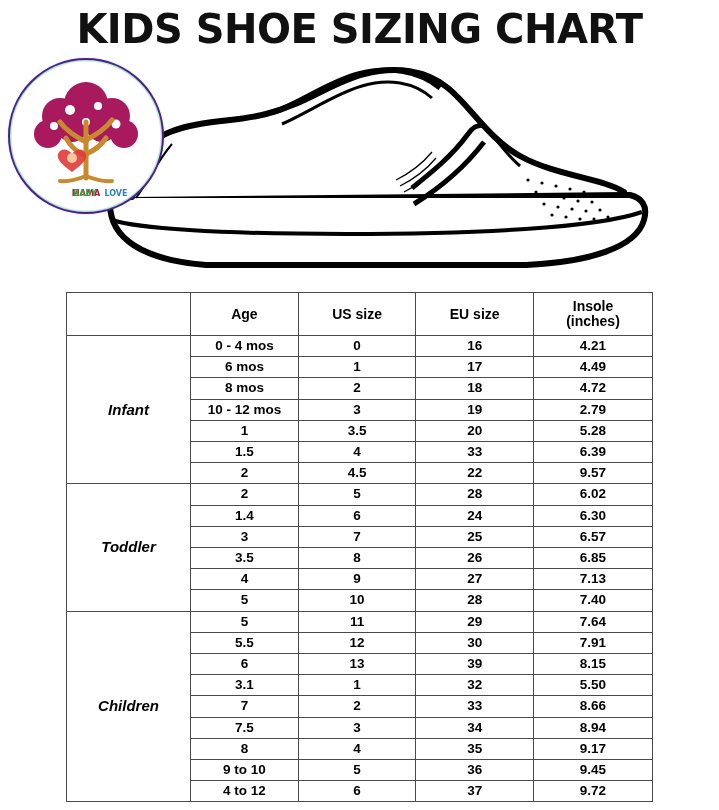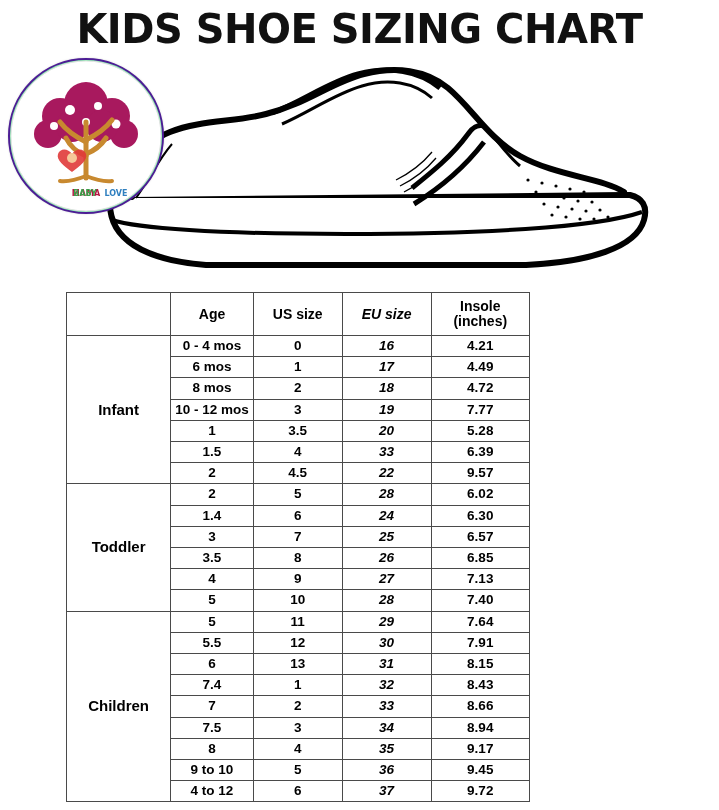--- a/index.html
+++ b/index.html
@@ -63,21 +63,21 @@
 
   
   .table-wrap {
     position: absolute;
     left: 66px;
     top: 292px;
     width: 587px;
   }
   table.size-chart {
     border-collapse: collapse;
-    width: 464px;
+    width: 587px;
     font-family: "Liberation Sans", sans-serif;
     font-size: 13.5px;
     color: #000000;
   }
   table.size-chart th,
   table.size-chart td {
     border: 1px solid #4a4a4a;
     text-align: center;
     padding: 0;
     height: 20.2px;
@@ -86,24 +86,25 @@
   }
   table.size-chart thead th {
     height: 42px;
     line-height: 15px;
     font-weight: bold;
     font-size: 14px;
   }
   th.col-group, td.group-cell {
     width: 124px;
     font-size: 14.5px;
+    font-style: italic;
   }
   th.col-age, td.c-age { width: 108px; }
   th.col-us,  td.c-us  { width: 118px; }
-  th.col-eu,  td.c-eu  { width: 118px; font-style: italic; }
+  th.col-eu,  td.c-eu  { width: 118px; }
   th.col-ins, td.c-ins { width: 119px; }
 
   
   th.blank {
     border-top: none;
     border-left: none;
     border-bottom: none;
     background: #ffffff;
   }
   td.group-cell {
@@ -243,21 +244,21 @@
           <tr>
             <td class="c-age">8 mos</td>
             <td class="c-us">2</td>
             <td class="c-eu">18</td>
             <td class="c-ins">4.72</td>
           </tr>
           <tr>
             <td class="c-age">10 - 12 mos</td>
             <td class="c-us">3</td>
             <td class="c-eu">19</td>
-            <td class="c-ins">7.77</td>
+            <td class="c-ins">2.79</td>
           </tr>
           <tr>
             <td class="c-age">1</td>
             <td class="c-us">3.5</td>
             <td class="c-eu">20</td>
             <td class="c-ins">5.28</td>
           </tr>
           <tr>
             <td class="c-age">1.5</td>
             <td class="c-us">4</td>
@@ -316,28 +317,28 @@
           </tr>
           <tr>
             <td class="c-age">5.5</td>
             <td class="c-us">12</td>
             <td class="c-eu">30</td>
             <td class="c-ins">7.91</td>
           </tr>
           <tr>
             <td class="c-age">6</td>
             <td class="c-us">13</td>
-            <td class="c-eu">31</td>
+            <td class="c-eu">39</td>
             <td class="c-ins">8.15</td>
           </tr>
           <tr>
-            <td class="c-age">7.4</td>
+            <td class="c-age">3.1</td>
             <td class="c-us">1</td>
             <td class="c-eu">32</td>
-            <td class="c-ins">8.43</td>
+            <td class="c-ins">5.50</td>
           </tr>
           <tr>
             <td class="c-age">7</td>
             <td class="c-us">2</td>
             <td class="c-eu">33</td>
             <td class="c-ins">8.66</td>
           </tr>
           <tr>
             <td class="c-age">7.5</td>
             <td class="c-us">3</td>

